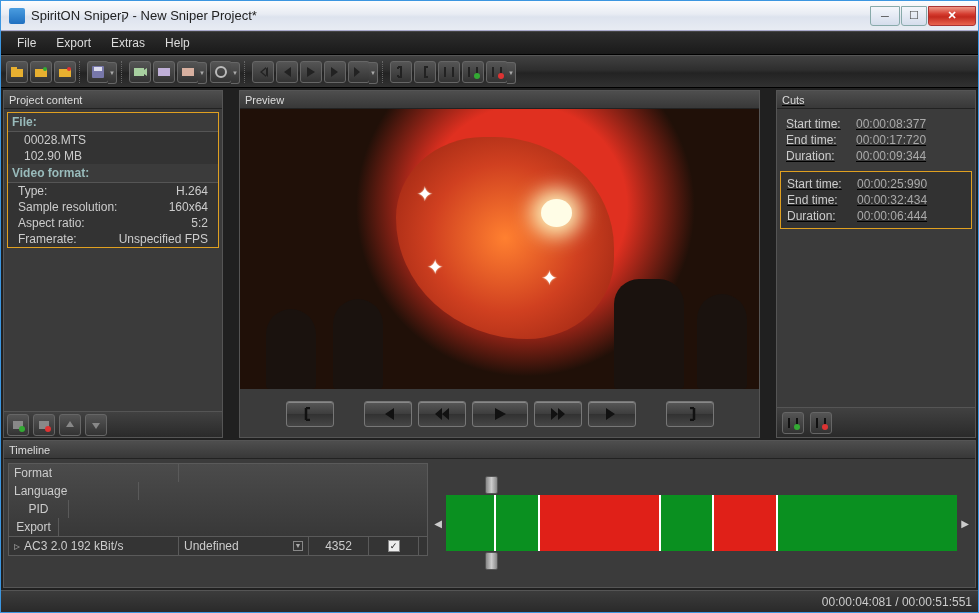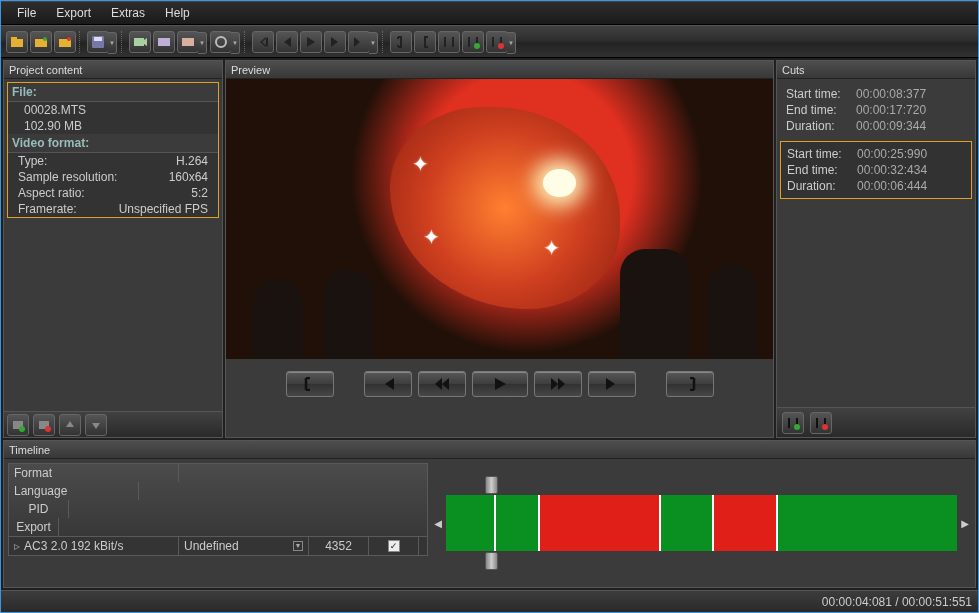--- a/index.html
+++ b/index.html
@@ -21,28 +21,28 @@
 
 
 .toolbar { height:33px; background:linear-gradient(#414141,#2e2e2e 45%,#232323 55%,#313131); display:flex; align-items:center; padding:2px 4px; border-top:1px solid #555; border-bottom:1px solid #000;}
 .tbbtn { width:22px; height:22px; margin:0 1px; border:1px solid #666; border-radius:3px; background:linear-gradient(#555,#333); display:flex; align-items:center; justify-content:center; position:relative; }
 .tbbtn .dd { position:absolute; right:-9px; top:0; width:9px; height:22px; border:1px solid #666; border-left:none; border-radius:0 3px 3px 0; background:linear-gradient(#555,#333); display:flex; align-items:center; justify-content:center; color:#aaa; font-size:6px; }
 .tbbtn.hasdd { margin-right:10px; }
 .tbsep { width:5px; height:22px; margin:0 2px; border-left:1px dotted #666; }
 .tbbtn svg { width:14px; height:14px; }
 
 
-.main { flex:1; display:flex; gap:2px; padding:2px; background:#202020; min-height:0;}
+.main { flex:1; display:flex; gap:16px; padding:2px; background:#202020; min-height:0;}
 .panel { display:flex; flex-direction:column; background:#2c2c2c; border:1px solid #555;}
 .panel-hdr { height:18px; background:linear-gradient(#4e4e4e,#383838); color:#ddd; padding:0 5px; line-height:18px; font-size:11px; border-bottom:1px solid #222;}
 .panel-body { flex:1; background:#3b3b3b; overflow:hidden; position:relative;}
 
 .left { width:220px; }
 .center { flex:1; }
-.right { width:200px; }
+.right { width:200px;text-decoration:underline; }
 
 
 .infobox { margin:3px; border:1px solid #e0a020; background:#333; color:#ccc; padding:0; font-size:11px;}
 .infobox .sect { color:#9bb; padding:2px 4px; background:#3b3b3b; border-bottom:1px solid #555;font-weight:bold;}
 .infobox .row { display:flex; padding:1px 10px; }
 .infobox .row .k { flex:1; color:#ccc;}
 .infobox .row .v { color:#ccc; }
 .left-toolbar { height:26px; background:linear-gradient(#414141,#2a2a2a); display:flex; align-items:center; padding:2px; gap:2px; border-top:1px solid #555;}
 
 
@@ -85,20 +85,29 @@
 .tl-handle { position:absolute; width:13px; height:18px; background:linear-gradient(90deg,#888,#ccc,#888); border:1px solid #555; border-radius:2px; left:8%; }
 .tl-play { position:absolute; width:2px; height:100%; background:#fff; left:9.4%;}
 
 .statusbar { height:22px; background:linear-gradient(#3c3c3c,#2a2a2a); color:#ccc; display:flex; justify-content:flex-end; align-items:center; padding:0 6px; border-top:1px solid #555; font-size:11px;}
 </style>
 </head>
 <body>
 
 <div class="window">
 
+  <div class="titlebar">
+    <div class="icon"></div>
+    <div class="title">SpiritON Sniperק - New Sniper Project*</div>
+    <div class="winbtns">
+      <div class="winbtn">─</div>
+      <div class="winbtn maxb">☐</div>
+      <div class="winbtn close">✕</div>
+    </div>
+  </div>
 
   <div class="menubar">
     <div class="menu-item">File</div>
     <div class="menu-item">Export</div>
     <div class="menu-item">Extras</div>
     <div class="menu-item">Help</div>
   </div>
 
   <div class="toolbar">
     <div class="tbbtn">

